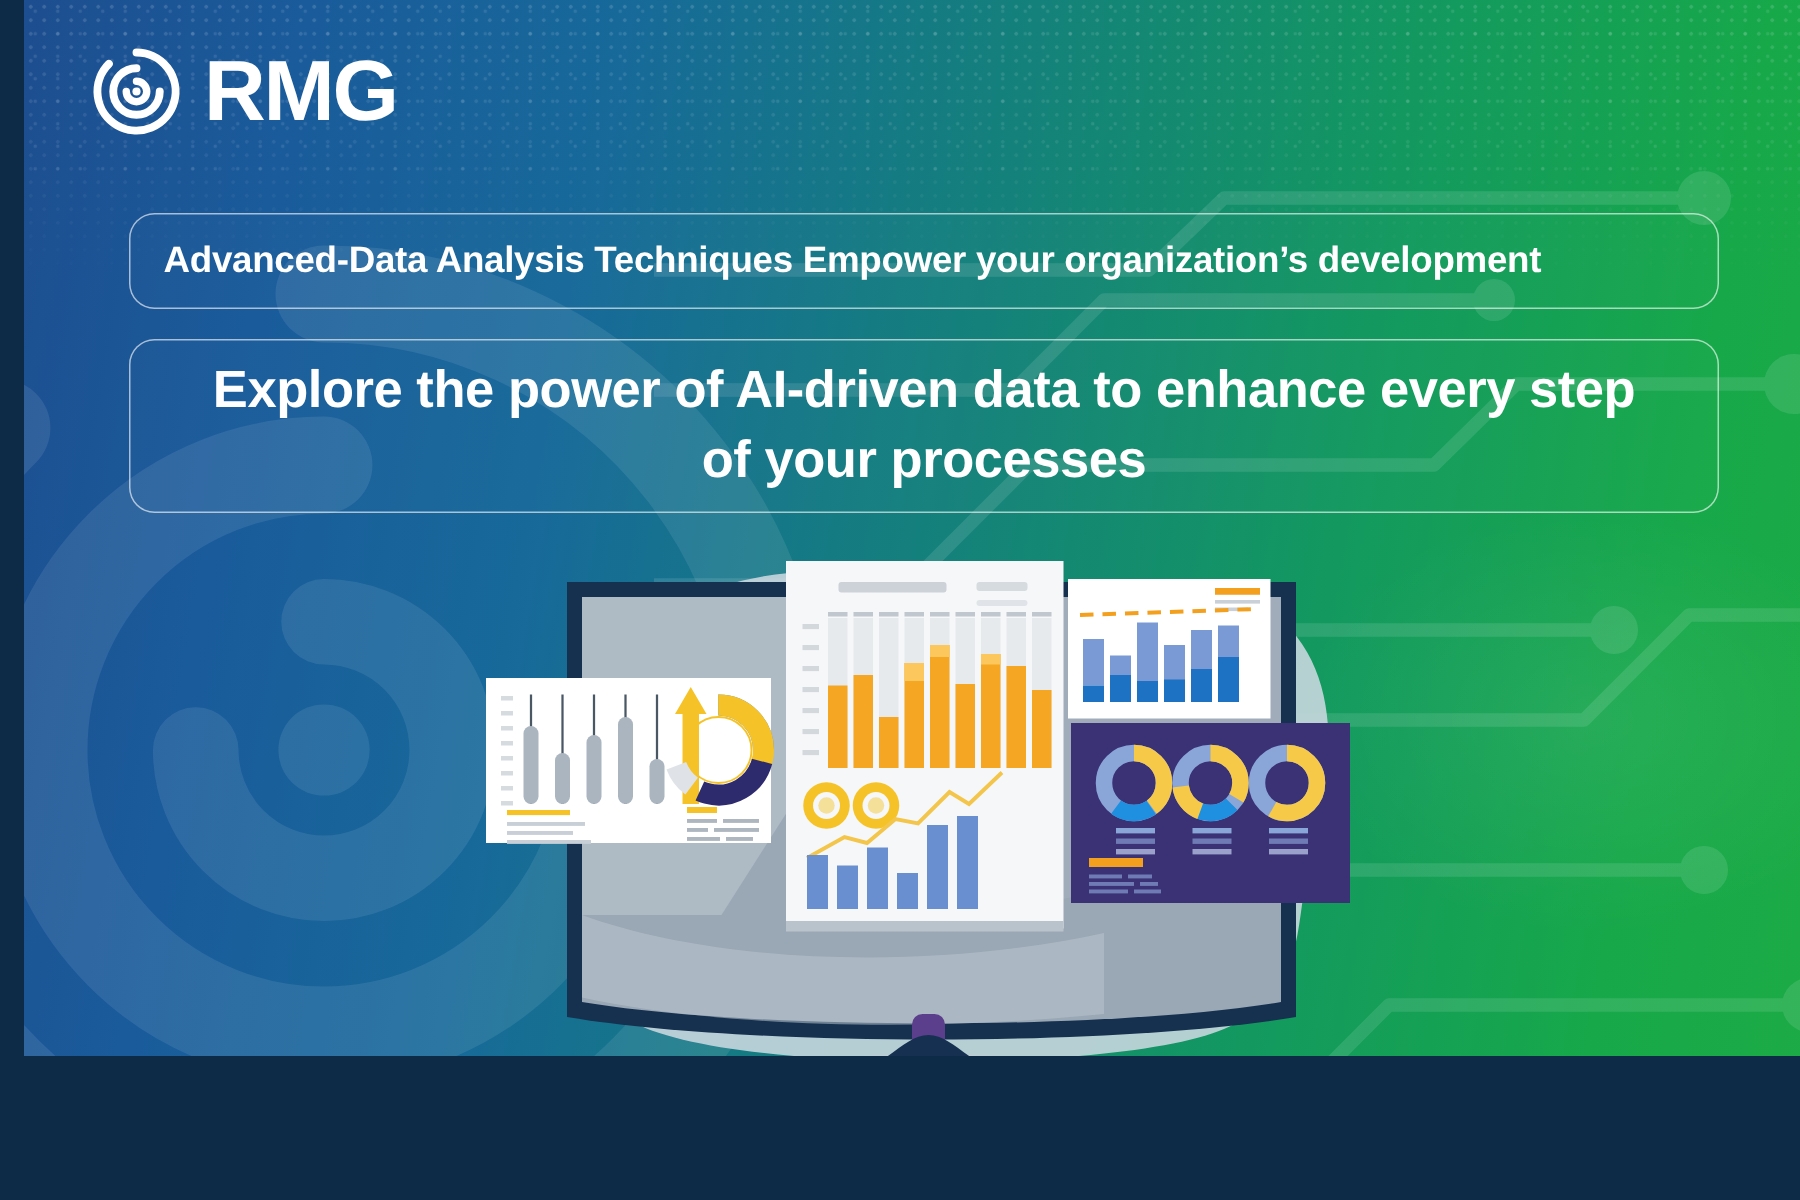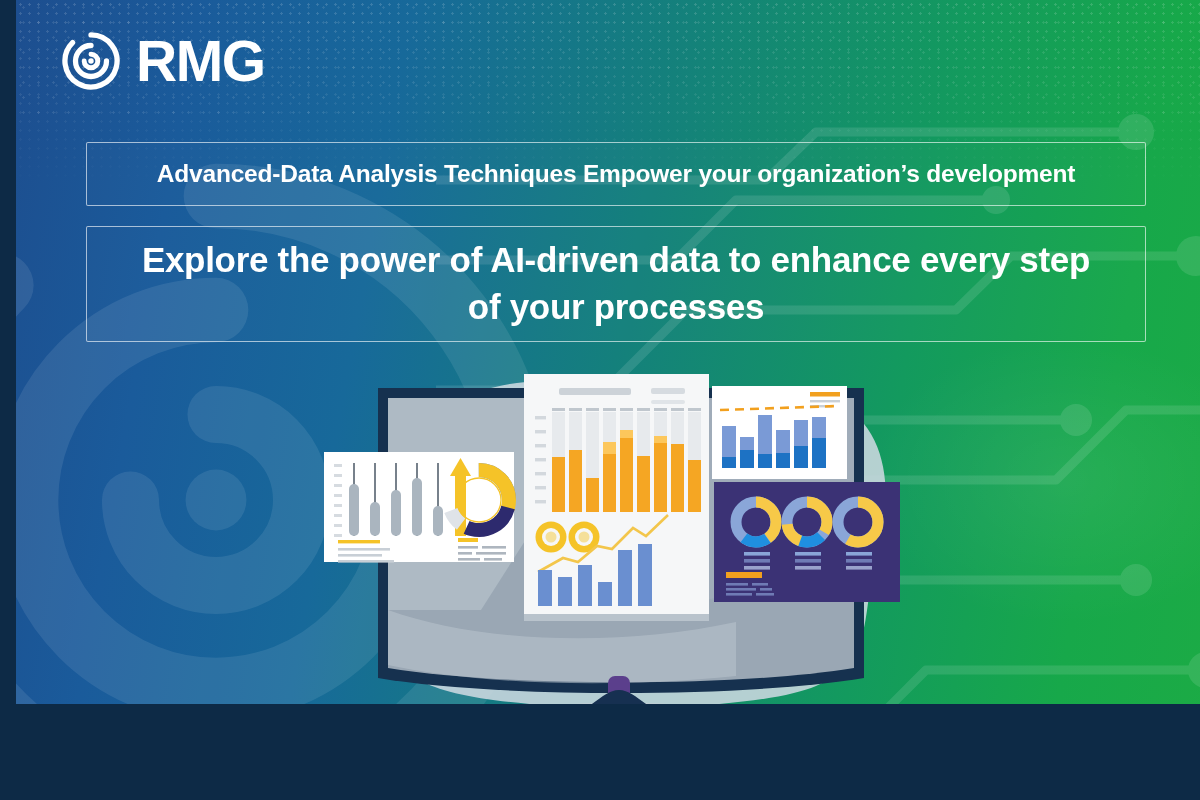--- a/index.html
+++ b/index.html
@@ -76,22 +76,22 @@
     font-weight:bold;
     letter-spacing:-1.5px;
     line-height:1;
     font-family:"Liberation Sans", sans-serif;
   }
 
   
   .hl-box{
     position:absolute;
     border:1.4px solid rgba(255,255,255,.62);
-    border-radius:2px;
-    display:flex; align-items:center; justify-content:center;
+    border-radius:17px;
+    display:flex; align-items:center; justify-content:flex-start;
     text-align:center;
     z-index:5;
     background:rgba(255,255,255,.015);
   }
   .hl-1{
     left:70px; top:142px; width:1060px; height:64px;
     padding:0 22px;
   }
   .hl-1 span{
     color:#fff;

